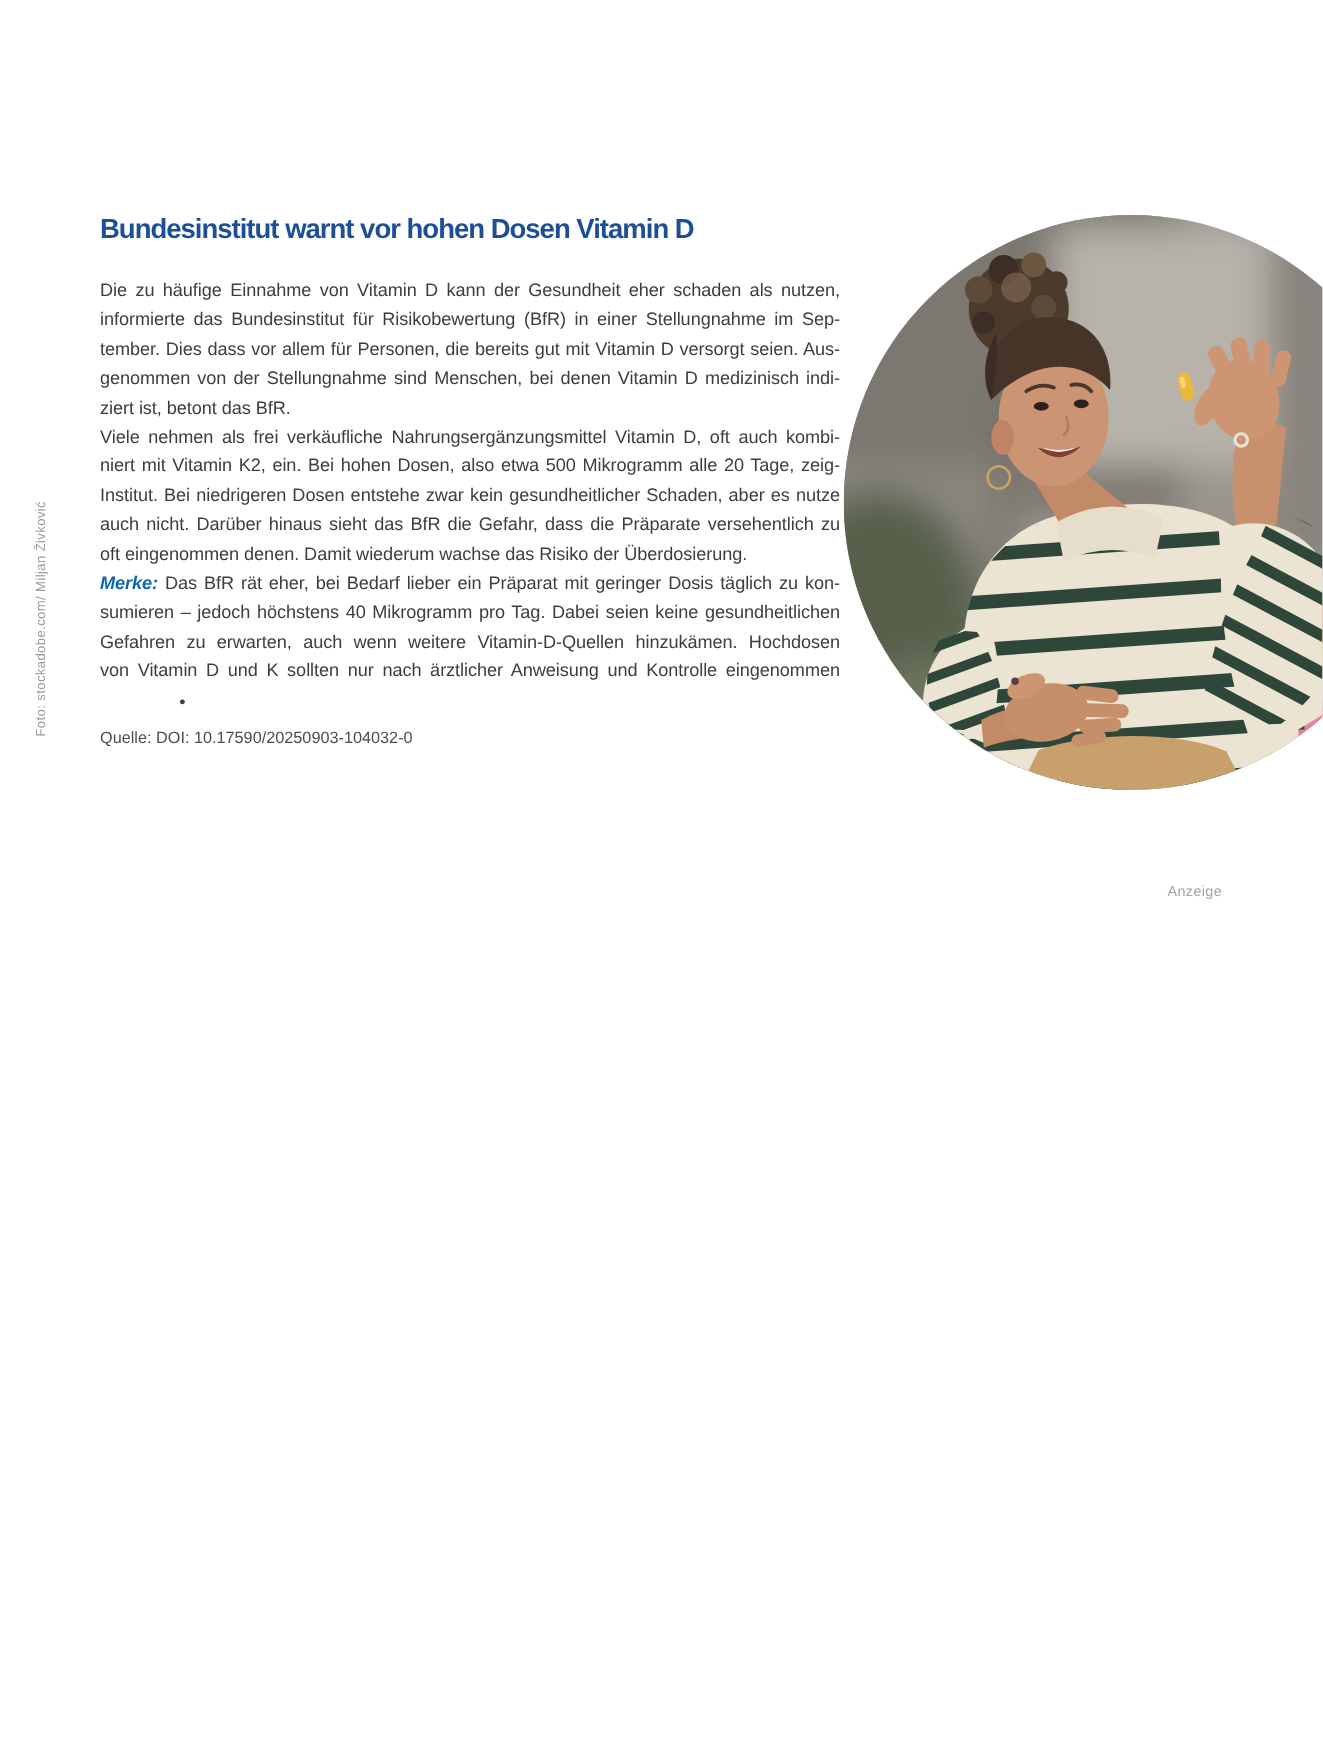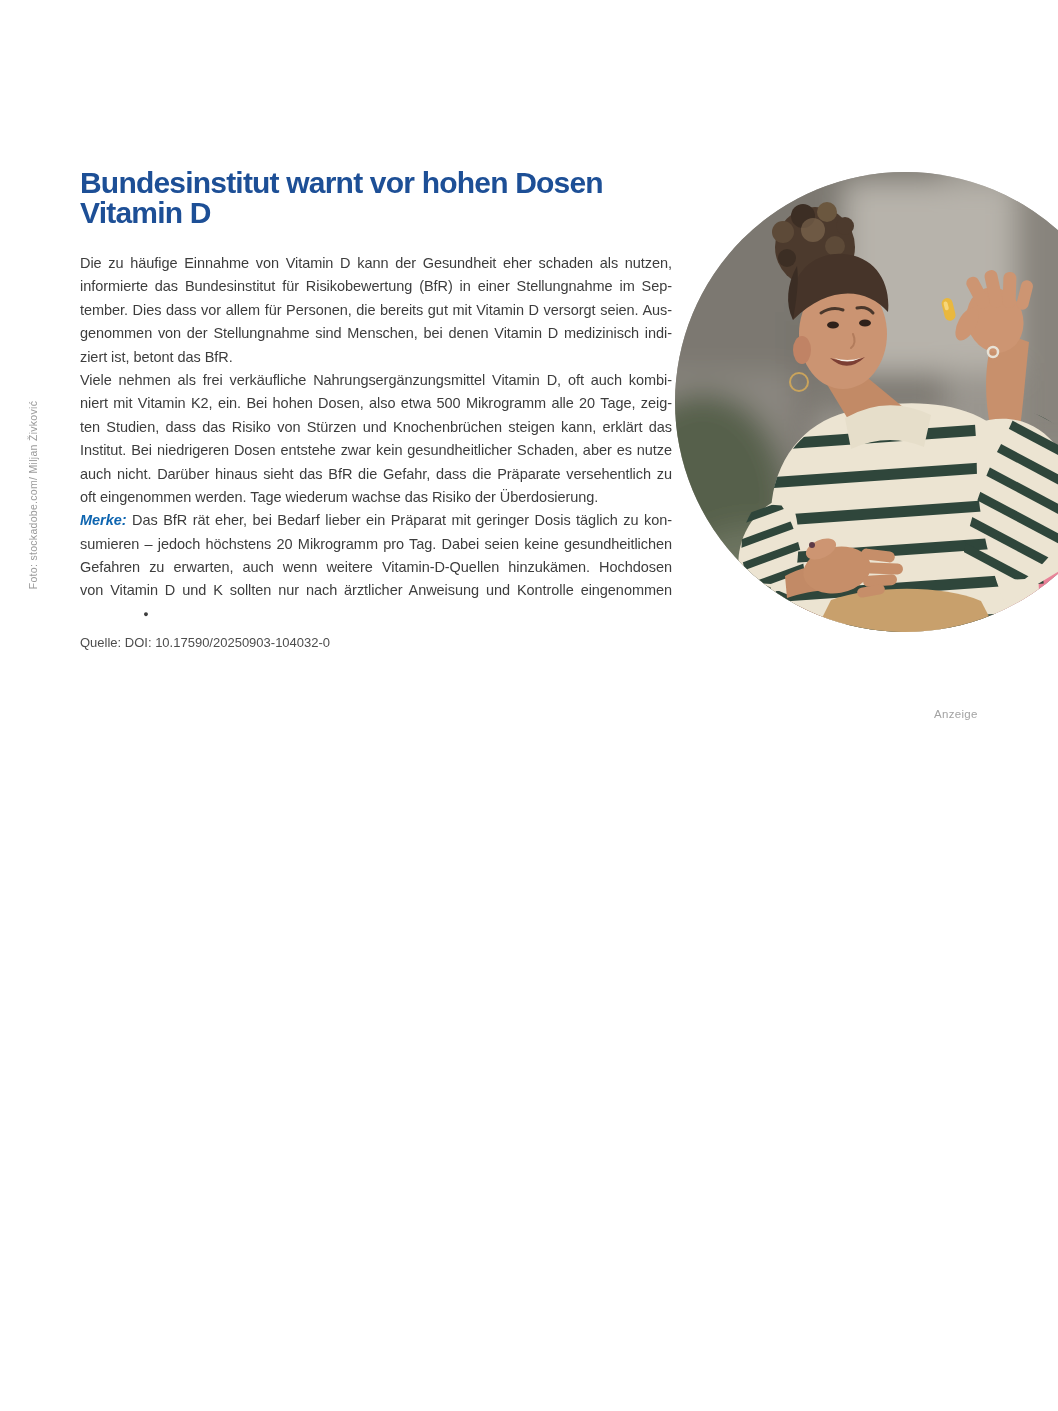--- a/index.html
+++ b/index.html
@@ -1,21 +1,21 @@
 <!DOCTYPE html>
 <html style="--c-headline: #1d4f96; --c-merke: #0e65b0; --c-body: #3d3d3d; --c-source: #4d4d4d; --c-credit: #9b9b9b; --c-anzeige: #a3a3a3;"><head>
 <meta charset="utf-8">
 <style>
   html,body{margin:0;padding:0;}
   body{background:#ffffff;font-family:"Liberation Sans",sans-serif;}
   .page{position:relative;width:1058px;height:1411px;background:#ffffff;overflow:hidden;}
 
   
   .article{position:absolute;left:80px;top:168px;width:592px;}
-  .headline{margin:0 0 24px 0;font-size:30px;font-weight:bold;letter-spacing:-0.8px;
+  .headline{margin:0 0 24px 0;font-size:22px;font-weight:bold;letter-spacing:-0.8px;
             color:var(--c-headline,#1d4f96);line-height:30px;}
   .body{font-size:14.5px;line-height:23.4px;color:var(--c-body,#3d3d3d);
         letter-spacing:-0.05px;}
   .line{height:23.4px;overflow:hidden;}
   .line.fill{text-align:justify;text-align-last:justify;}
   .merke{color:var(--c-merke,#0e65b0);font-weight:bold;font-style:italic;}
   .endline{display:flex;align-items:baseline;}
   .bullet{font-size:9px;margin-left:12px;align-self:center;line-height:1;}
   .author{margin-left:auto;font-style:italic;margin-top:36px;}
   .source{margin-top:9px;font-size:13px;color:var(--c-source,#4d4d4d);}
@@ -182,26 +182,25 @@
   <div class="article">
     <h1 class="headline">Bundesinstitut warnt vor hohen Dosen Vitamin D</h1>
     <div class="body">
         <div class="line fill"><span>Die zu häufige Einnahme von Vitamin D kann der Gesundheit eher schaden als nutzen,</span></div>
         <div class="line fill"><span>informierte das Bundesinstitut für Risikobewertung (BfR) in einer Stellungnahme im Sep-</span></div>
         <div class="line fill"><span>tember. Dies dass vor allem für Personen, die bereits gut mit Vitamin D versorgt seien. Aus-</span></div>
         <div class="line fill"><span>genommen von der Stellungnahme sind Menschen, bei denen Vitamin D medizinisch indi-</span></div>
         <div class="line"><span>ziert ist, betont das BfR.</span></div>
         <div class="line fill"><span>Viele nehmen als frei verkäufliche Nahrungsergänzungsmittel Vitamin D, oft auch kombi-</span></div>
         <div class="line fill"><span>niert mit Vitamin K2, ein. Bei hohen Dosen, also etwa 500 Mikrogramm alle 20 Tage, zeig-</span></div>
-        <div class="line fill"><span>ten Studien, dass das Risiko von Stürzen und Knochenbrüchen steigen kann, erklärt das</span></div>
         <div class="line fill"><span>Institut. Bei niedrigeren Dosen entstehe zwar kein gesundheitlicher Schaden, aber es nutze</span></div>
         <div class="line fill"><span>auch nicht. Darüber hinaus sieht das BfR die Gefahr, dass die Präparate versehentlich zu</span></div>
-        <div class="line"><span>oft eingenommen werden. Tage wiederum wachse das Risiko der Überdosierung.</span></div>
+        <div class="line"><span>oft eingenommen denen. Damit wiederum wachse das Risiko der Überdosierung.</span></div>
         <div class="line fill"><span class="merke">Merke:</span> <span>Das BfR rät eher, bei Bedarf lieber ein Präparat mit geringer Dosis täglich zu kon-</span></div>
-        <div class="line fill"><span>sumieren – jedoch höchstens 20 Mikrogramm pro Tag. Dabei seien keine gesundheitlichen</span></div>
+        <div class="line fill"><span>sumieren – jedoch höchstens 40 Mikrogramm pro Tag. Dabei seien keine gesundheitlichen</span></div>
         <div class="line fill"><span>Gefahren zu erwarten, auch wenn weitere Vitamin-D-Quellen hinzukämen. Hochdosen</span></div>
         <div class="line fill"><span>von Vitamin D und K sollten nur nach ärztlicher Anweisung und Kontrolle eingenommen</span></div>
         <div class="line endline">
           <span>werden.</span>
           <span class="bullet">●</span>
           <span class="author">red</span>
         </div>
       </div>
     <div class="source">Quelle: DOI: 10.17590/20250903-104032-0</div>
   </div>

